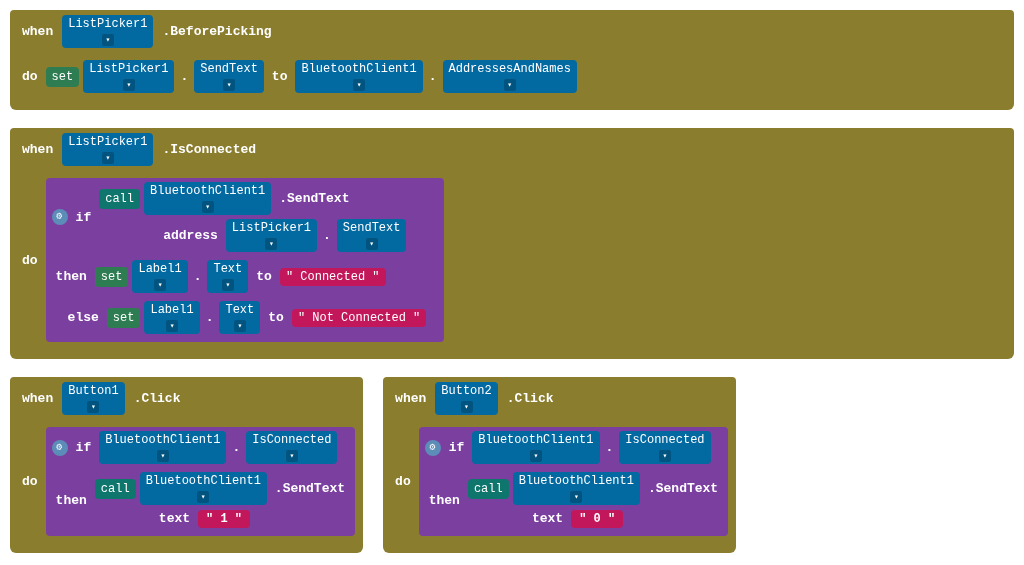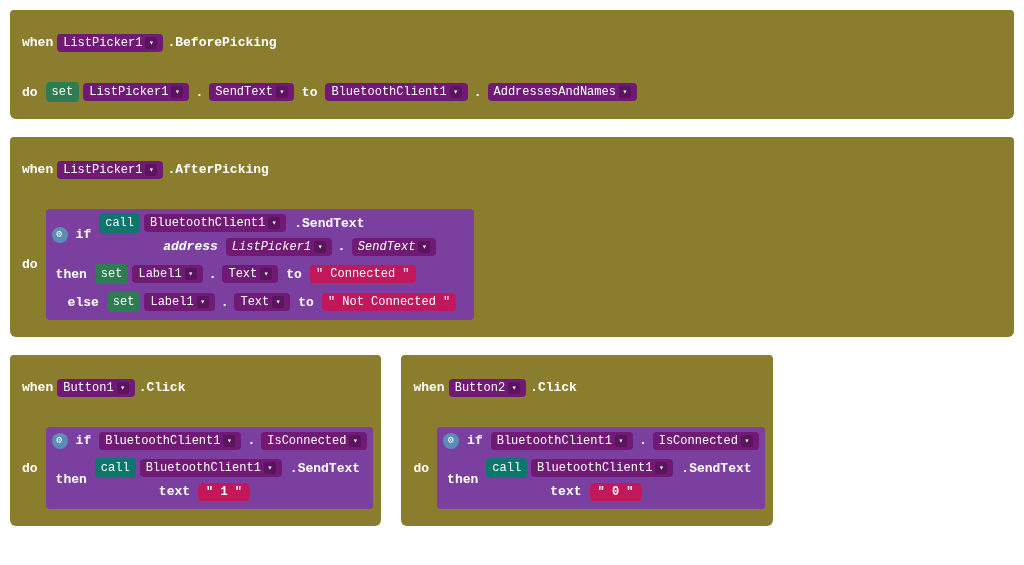--- a/index.html
+++ b/index.html
@@ -14,21 +14,21 @@
     }
 
     .block-container {
       display: flex;
       flex-direction: column;
       gap: 18px;
     }
 
     
     .olive { background: #8B7D2E; border-radius: 4px; }
-    .green-teal { background: #701a75; border-radius: 4px; color: white; }
+    .green-teal { background: #0369a1; border-radius: 4px; color: white; flex-direction: column; }
 
     .block-pill {
       display: inline-flex;
       align-items: center;
       padding: 2px 6px;
       border-radius: 4px;
       color: white;
       font-size: 12px;
       white-space: nowrap;
       gap: 3px;
@@ -56,21 +56,22 @@
     .keyword {
       color: white;
       font-weight: bold;
       font-size: 13px;
       padding: 2px 4px;
     }
 
     .when-header {
       display: flex;
       align-items: center;
-      padding: 23px 8px;
+      gap: 5px;
+      padding: 5px 8px;
       border-radius: 4px 4px 0 0;
       color: white;
     }
 
     .do-body {
       padding: 4px 4px 8px 4px;
       border-radius: 0 0 4px 4px;
       position: relative;
     }
 
@@ -221,21 +222,21 @@
     </div>
   </div>
 
   <div class="when-outer" style="display:inline-block; min-width:500px;">
     <div class="when-header olive">
       <span class="keyword">when</span>
       <span class="block-pill green-teal">
         <span>ListPicker1</span>
         <span class="dropdown-arrow">▾</span>
       </span>
-      <span class="keyword">.AfterPicking</span>
+      <span class="keyword">.IsConnected</span>
     </div>
     <div class="do-body olive">
 
       <div class="block-row">
         <span class="keyword">do</span>
 
         <div class="if-container">
 
           <div class="if-row">
             <span class="gear-icon">⚙</span>
@@ -246,21 +247,21 @@
                 <span class="call-block">
                   <span>call</span>
                 </span>
                 <span class="block-pill green-teal">
                   <span>BluetoothClient1</span>
                   <span class="dropdown-arrow">▾</span>
                 </span>
                 <span class="keyword">.SendText</span>
               </div>
 
-              <div style="display:flex; align-items:center; gap:4px; margin-left: 60px; font-style: italic;">
+              <div style="display:flex; align-items:center; gap:4px; margin-left: 60px;">
                 <span class="keyword">address</span>
                 <span class="block-pill green-teal">
                   <span>ListPicker1</span>
                   <span class="dropdown-arrow">▾</span>
                 </span>
                 <span class="dot-separator">.</span>
                 <span class="block-pill green-teal">
                   <span>SendText</span>
                   <span class="dropdown-arrow">▾</span>
                 </span>

